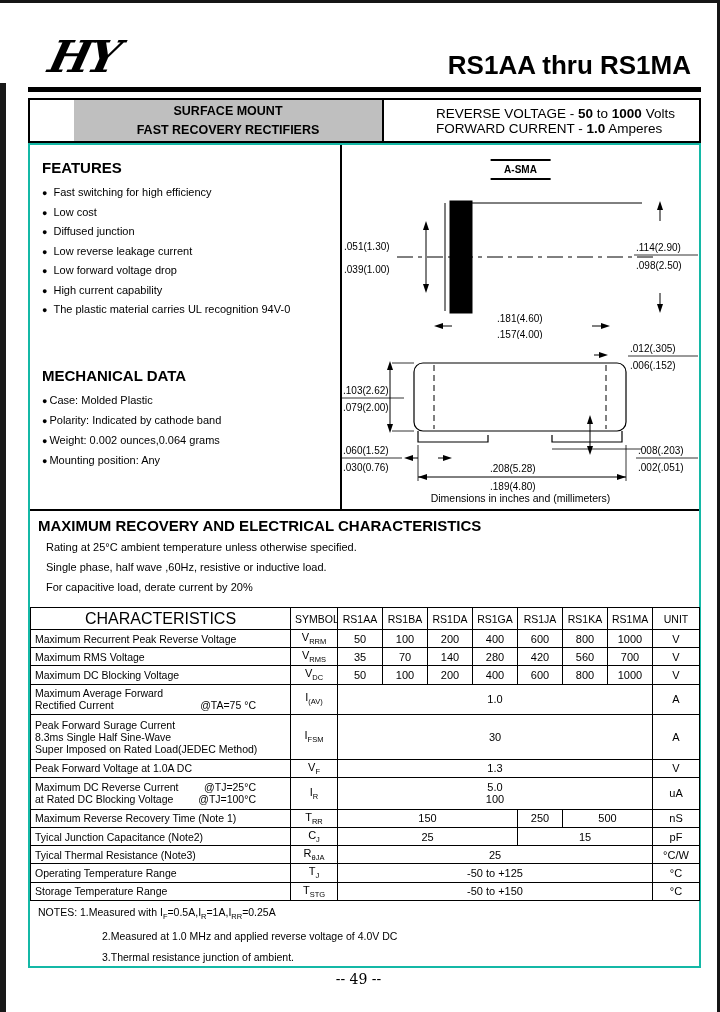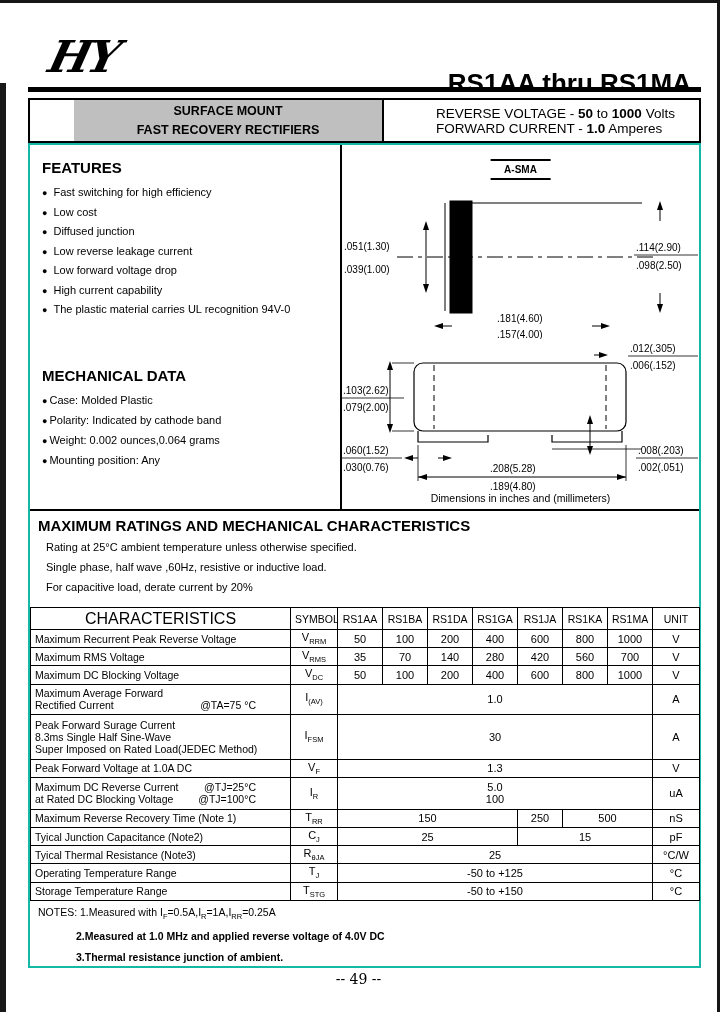--- a/index.html
+++ b/index.html
@@ -4,21 +4,21 @@
 <style>
   html,body{margin:0;padding:0;background:#ffffff;}
   .page{position:relative;width:720px;height:1012px;background:#fff;color:#000;
         font-family:"Liberation Sans",sans-serif;overflow:hidden;
         border-top:3px solid #161616;border-right:3px solid #161616;box-sizing:border-box;}
   .left-edge{position:absolute;left:0;top:80px;width:6px;height:932px;background:#181818;}
 
   .logo{position:absolute;left:50px;top:28px;font-family:"DejaVu Serif",serif;
         font-weight:bold;font-style:italic;font-size:44px;letter-spacing:-3px;
         transform:skewX(-14deg);}
-  .doc-title{position:absolute;top:65px;right:26px;font-size:26px;font-weight:bold;}
+  .doc-title{position:absolute;top:47px;right:26px;font-size:26px;font-weight:bold;}
 
   .rule{position:absolute;left:28px;top:84px;width:673px;height:5px;background:#000;}
 
   .hdr-table{position:absolute;left:28px;top:95px;width:673px;height:45px;display:flex;
              border:2px solid #000;box-sizing:border-box;}
   .hdr-left{width:310px;background:#bfbfbf;border-right:2px solid #000;box-sizing:border-box;
             display:flex;flex-direction:column;justify-content:center;align-items:center;
             gap:5px;font-weight:bold;font-size:12.5px;margin-left:44px;}
   .hdr-right{flex:1;display:flex;flex-direction:column;justify-content:center;
              padding-left:52px;font-size:13.5px;}
@@ -57,21 +57,21 @@
   table.chars th.big{font-size:16px;}
   table.chars td.val{text-align:center;font-size:11px;}
   table.chars td.sym{text-align:center;font-size:11px;}
   table.chars td.unit{text-align:center;font-size:11px;}
   .sub{font-size:7.5px;vertical-align:sub;}
   tr.hrow{height:22px;} tr.r18{height:18px;} tr.r30{height:30px;} tr.r45{height:45px;} tr.r32{height:32px;}
   .lbl2{display:flex;justify-content:space-between;padding-right:30px;}
 
   .notes{padding:5px 8px;font-size:10.5px;}
   .notes div{margin-bottom:9px;}
-  .notes .ind{margin-left:38px;font-weight:bold;}
+  .notes .ind{margin-left:64px;}
 
   .page-num{position:absolute;top:968px;left:0;width:100%;text-align:center;
             font-family:"DejaVu Serif",serif;font-size:14px;}
 </style>
 </head>
 <body>
 
 <div class="page">
   <div class="left-edge"></div>
 
@@ -214,21 +214,21 @@
           <text x="296" y="113">.008(.203)</text>
           <line x1="294" y1="117" x2="356" y2="117" stroke-width="0.8"></line>
           <text x="296" y="130">.002(.051)</text>
         </svg>
 
         <div class="pkg-cap">Dimensions in inches and (millimeters)</div>
       </div>
     </div>
 
     <div class="ratings">
-      <h3>MAXIMUM RATINGS AND MECHANICAL CHARACTERISTICS</h3>
+      <h3>MAXIMUM RECOVERY AND ELECTRICAL CHARACTERISTICS</h3>
       <p>Rating at 25°C ambient temperature unless otherwise specified.</p>
       <p>Single phase, half wave ,60Hz, resistive or inductive load.</p>
       <p>For capacitive load, derate current by 20%</p>
     </div>
 
     <table class="chars">
       <colgroup>
         <col style="width:260px">
           <col style="width:47px">
         <col style="width:45px">

